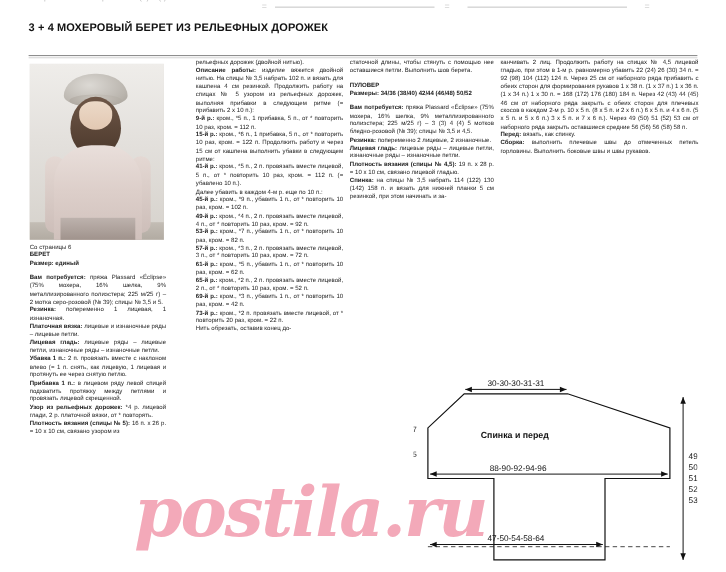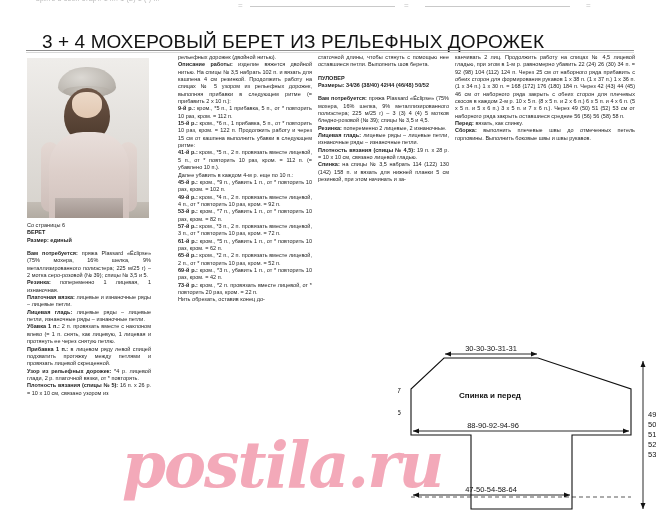--- a/index.html
+++ b/index.html
@@ -17,22 +17,22 @@
   .topstrip .ghost{
     position:absolute;left:36px;top:-5px;
     font-size:7px;color:#b9b9b9;white-space:nowrap;letter-spacing:.2px;
   }
   .topstrip .gline{position:absolute;height:1px;background:#c9c9c9;top:6px;}
   .topstrip .gdash{position:absolute;top:1px;font-size:8px;color:#c0c0c0;}
 
   
   .headwrap{position:absolute;left:26px;top:18px;width:610px;}
   h1.title{
-    margin:16px;padding:0;
-    font-size:19px;line-height:16.5px;font-weight:normal;
+    margin:0;padding:0;
+    font-size:10px;line-height:16.5px;font-weight:bold;
     letter-spacing:.1px;color:#121212;
     text-transform:uppercase;
   }
   h1.title .l2{display:block;padding-left:30px;}
   .rule{position:absolute;left:26px;top:50px;width:608px;height:1px;background:#8e8e8e;}
   .rule2{position:absolute;left:26px;top:52px;width:608px;height:1px;background:#d8d8d8;}
 
   
   .photo{
     position:absolute;left:27px;top:58px;width:122px;height:160px;
@@ -94,21 +94,21 @@
   .col b{font-weight:bold;}
   .col .sp{display:block;height:6px;}
   .col .just{text-align:justify;text-align-last:left;}
 
   #col1{left:27px;top:222px;width:124px;}
   #col2{left:178px;top:54px;width:134px;}
   #col3{left:318px;top:54px;width:131px;}
   #col4{left:455px;top:54px;width:180px;}
 
   
-  .schem{position:absolute;left:398px;top:345px;width:258px;height:172px;}
+  .schem{position:absolute;left:376px;top:345px;width:258px;height:172px;}
   .schem svg{display:block;}
 
   
   .wm{
     position:absolute;left:122px;top:430px;width:540px;height:90px;
     font-family:"DejaVu Serif","Liberation Serif",serif;
     font-style:italic;font-weight:bold;
     font-size:63px;line-height:70px;
     color:#f3a3b4;
     opacity:.93;

